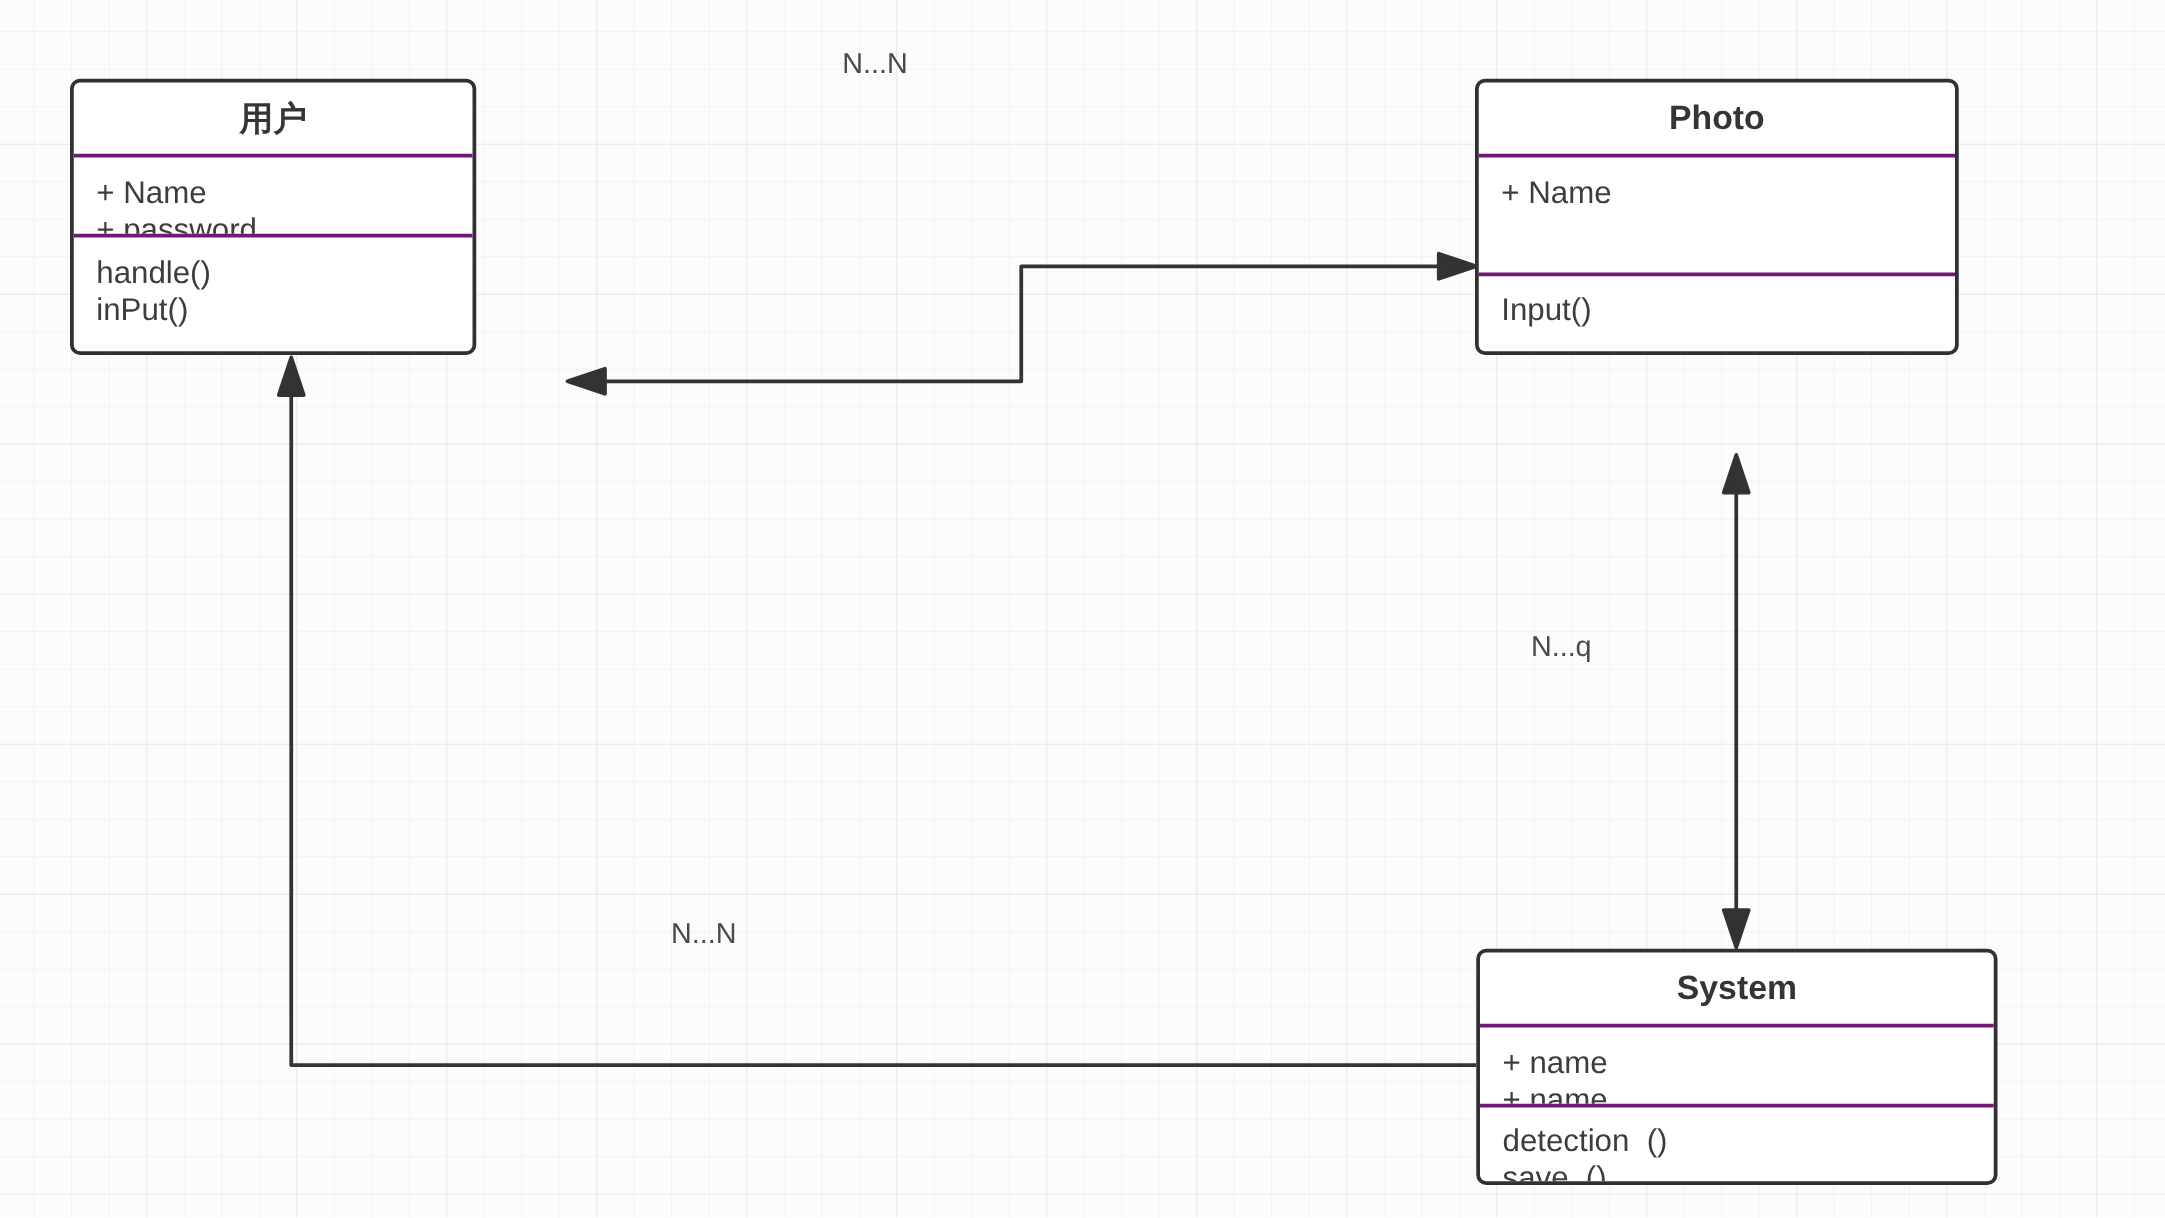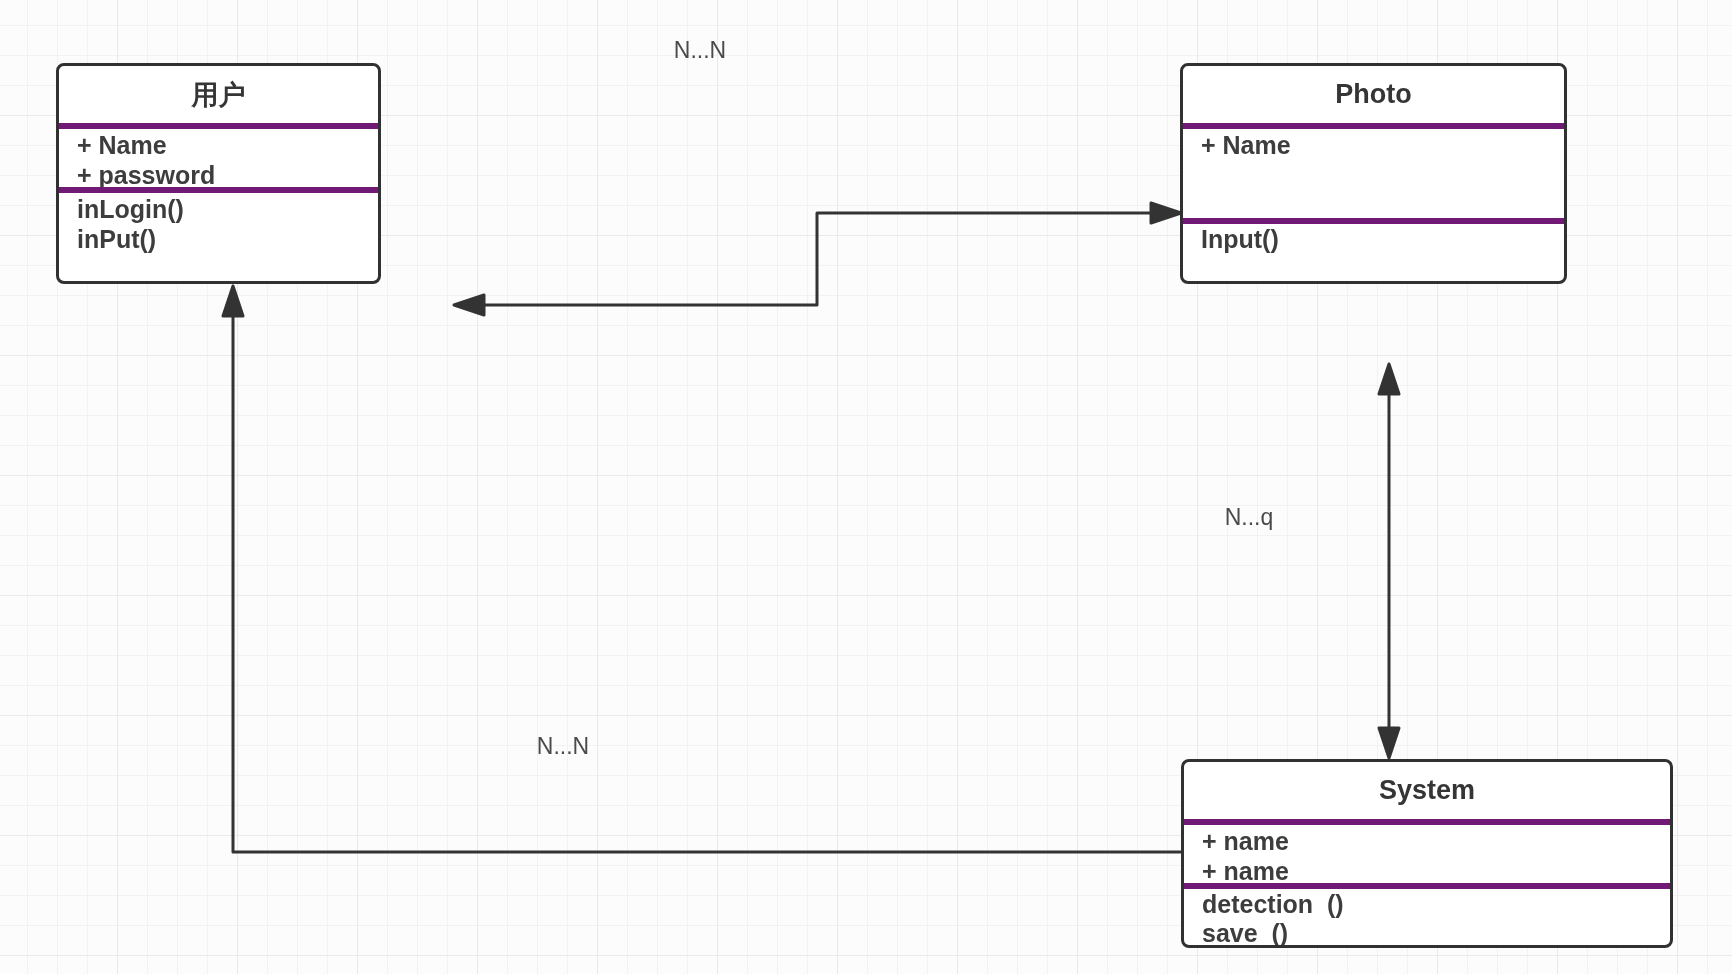--- a/index.html
+++ b/index.html
@@ -39,41 +39,40 @@
     box-sizing: border-box;
     display: flex;
     align-items: center;
     justify-content: center;
     font-size: 27px;
     font-weight: bold;
     color: #353535;
   }
   .sec {
     box-sizing: border-box;
-    border-top: 6px solid #701a75;
-    padding: 1px 14px 0 18px;
+    border-top: 3px solid #701a75;
+    padding: 13px 14px 0 18px;
     overflow: hidden;
-    font-weight: bold;
   }
   .line {
     font-size: 25px;
     line-height: 30px;
     white-space: pre;
   }
   
   #user-box    { left: 43px;   top: 63px;  width: 325px; height: 221px; margin-left: 13px; }
   #user-box    .class-title { height: 57px; }
   #user-box    .attrs   { height: 64px; }
   #user-box    .methods { height: 94px; }
   #photo-box   { left: 1180px; top: 63px;  width: 387px; height: 221px; }
   #photo-box   .class-title { height: 57px; }
   #photo-box   .attrs   { height: 95px; }
   #photo-box   .methods { height: 63px; }
   #photo-box   .methods .line { line-height: 29px; }
-  #system-box  { left: 1181px; top: 759px; width: 492px; height: 189px; }
+  #system-box  { left: 1181px; top: 759px; width: 417px; height: 189px; }
   #system-box  .class-title { height: 57px; }
   #system-box  .attrs   { height: 64px; }
   #system-box  .methods { height: 62px; }
   #system-box  .methods .line { line-height: 29px; }
   .edge-label {
     position: absolute;
     font-size: 23px;
     line-height: 26px;
     color: #4a4a4a;
     transform: translateX(-50%);
@@ -108,21 +107,21 @@
     </g>
   </svg>
 
   <div class="class-box" id="user-box">
     <div class="class-title">用户</div>
     <div class="sec attrs">
       <div class="line">+ Name</div>
       <div class="line">+ password</div>
     </div>
     <div class="sec methods">
-      <div class="line">inLogin()</div>
+      <div class="line">handle()</div>
       <div class="line">inPut()</div>
     </div>
   </div>
 
   <div class="class-box" id="photo-box">
     <div class="class-title">Photo</div>
     <div class="sec attrs">
       <div class="line">+ Name</div>
     </div>
     <div class="sec methods">

